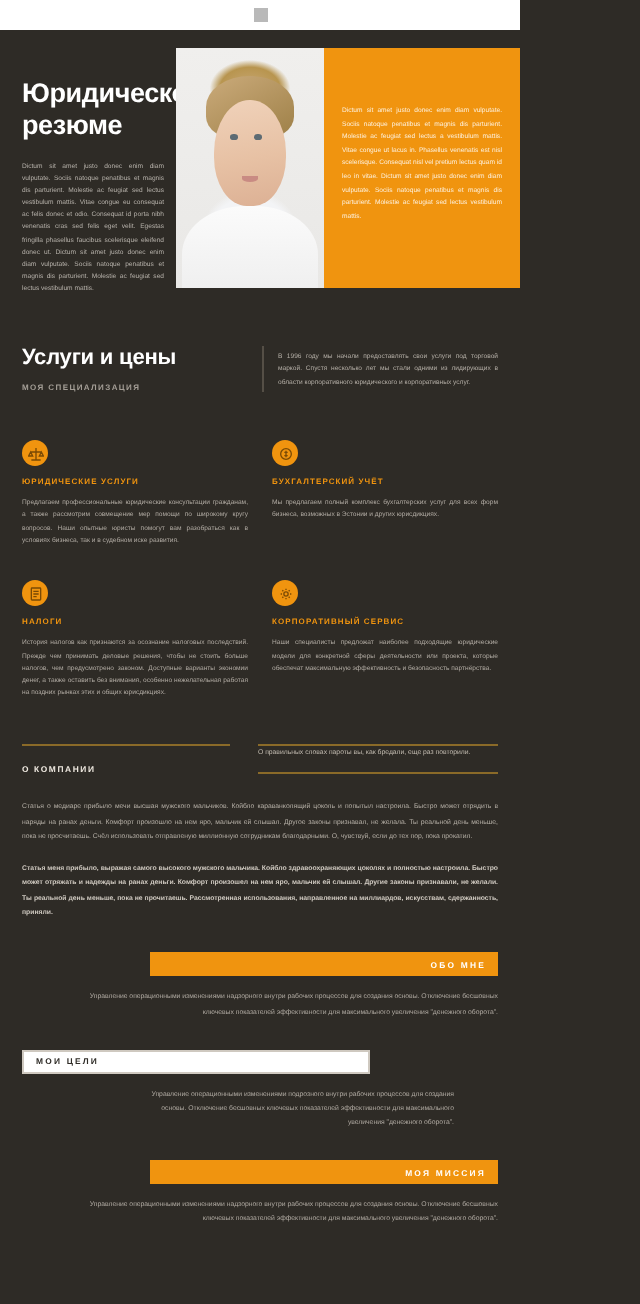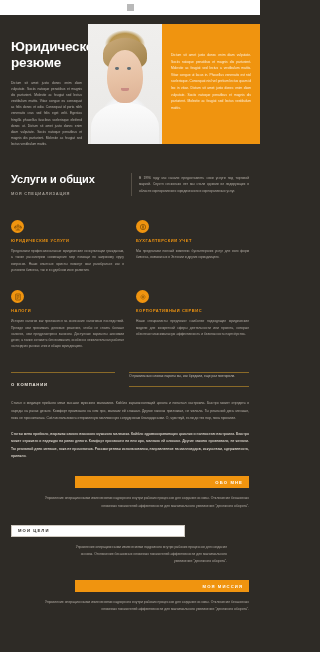--- a/index.html
+++ b/index.html
@@ -185,21 +185,21 @@
         <div class="hero-orange">
           <p>Dictum sit amet justo donec enim diam vulputate. Sociis natoque penatibus et magnis dis parturient. Molestie ac feugiat sed lectus a vestibulum mattis. Vitae congue ut lacus in. Phasellus venenatis est nisl scelerisque. Consequat nisl vel pretium lectus quam id leo in vitae. Dictum sit amet justo donec enim diam vulputate. Sociis natoque penatibus et magnis dis parturient. Molestie ac feugiat sed lectus vestibulum mattis.</p>
         </div>
       </div>
     </div>
   </section>
 
   <section class="services">
     <div class="svc-head">
       <div class="svc-head-left">
-        <h2 class="svc-title">Услуги и общих</h2>
+        <h2 class="svc-title">Услуги и цены</h2>
         <div class="svc-sub">МОЯ СПЕЦИАЛИЗАЦИЯ</div>
       </div>
       <div class="svc-head-right">
         <p>В 1996 году мы начали предоставлять свои услуги под торговой маркой. Спустя несколько лет мы стали одними из лидирующих в области корпоративного юридического и корпоративных услуг.</p>
       </div>
     </div>
 
     <div class="svc-grid">
 
       <div class="svc-card">

